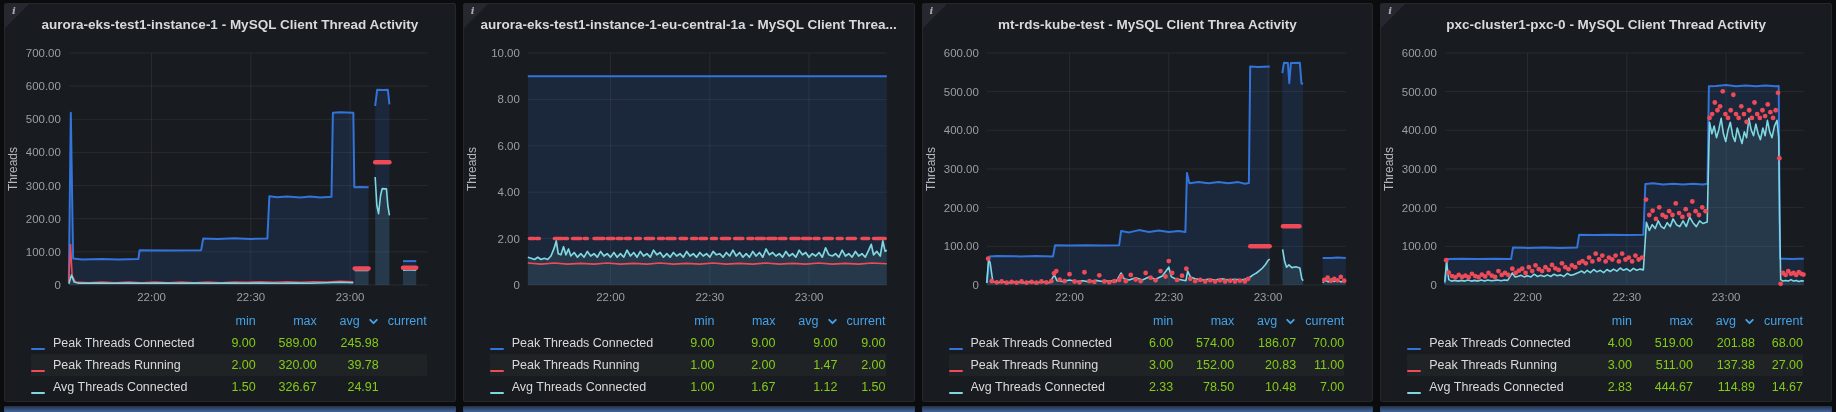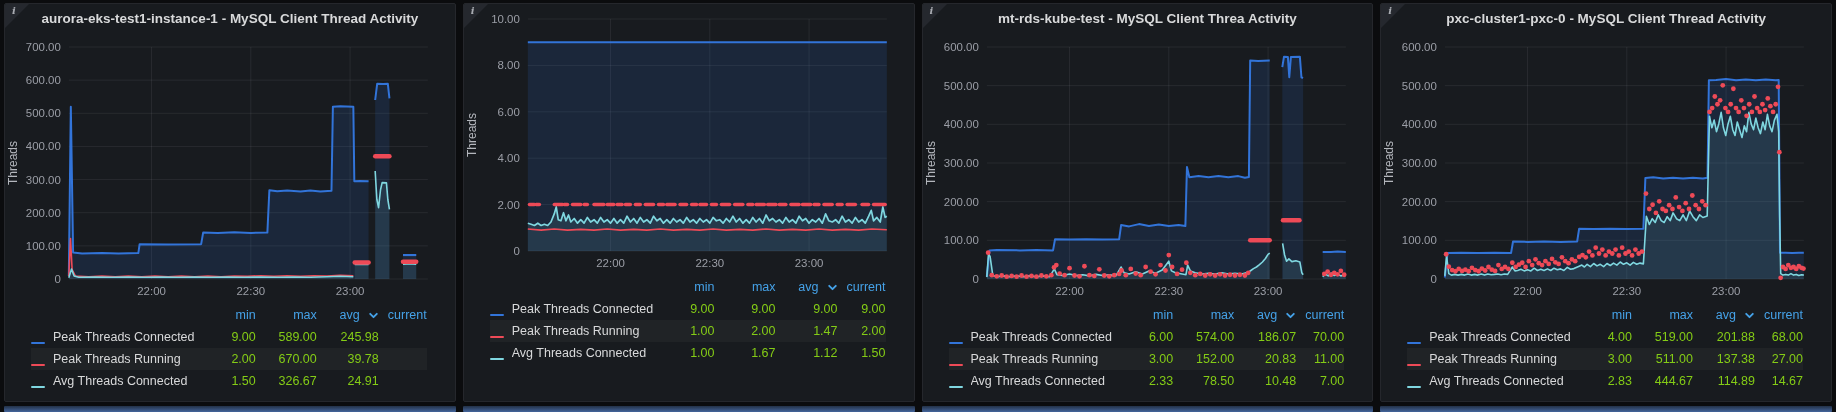--- a/index.html
+++ b/index.html
@@ -1,21 +1,21 @@
 <!DOCTYPE html>
 <html><head>
 <meta charset="utf-8">
 <style>
   html,body{margin:0;padding:0;background:#0b0c0e;font-family:"Liberation Sans",sans-serif;}
   .wrap{width:1836px;height:412px;overflow:hidden;background:#0b0c0e;}
   .row{display:flex;gap:7px;padding:3px 4px 0 4px;}
   .panel{position:relative;flex:1 1 0;height:399px;background:#181b1f;border:1px solid #25272c;border-radius:2px;box-sizing:border-box;overflow:hidden;}
   .info-corner{position:absolute;top:0;left:0;width:0;height:0;border-top:24px solid #25282e;border-right:24px solid transparent;}
   .info-i{position:absolute;top:1px;left:7px;font-family:"DejaVu Serif",serif;font-size:10px;font-weight:bold;font-style:italic;color:#a8abb1;z-index:2;}
-  .panel-title{margin:0;height:22px;padding-top:6px;text-align:center;font-size:13.5px;line-height:17px;font-weight:700;color:#d8d9da;white-space:nowrap;overflow:hidden;}
+  .panel-title{margin:0;height:22px;padding-top:12px;text-align:center;font-size:13.5px;line-height:17px;font-weight:700;color:#d8d9da;white-space:nowrap;overflow:hidden;}
   .plot{height:264px;}
   .plot svg{display:block;width:100%;height:264px;}
   .legend{margin-top:8px;padding:0 28px 0 26px;font-size:12.5px;color:#d8d9da;}
   .lg-head,.lg-row{display:flex;align-items:center;height:22px;}
   .lg-name{flex:1 1 auto;display:flex;align-items:flex-end;min-width:0;}
   .lg-col{flex:none;text-align:right;}
   .col-min{width:60px;}
   .col-max{width:61px;}
   .col-avg{width:62px;}
   .col-cur{width:48px;}
@@ -107,40 +107,41 @@
           <span class="lg-col col-max lg-val">589.00</span>
           <span class="lg-col col-avg lg-val">245.98</span>
           <span class="lg-col col-cur lg-val"></span>
         </div>
         <div class="lg-row striped">
           <span class="lg-name">
               <i class="swatch" style="background: rgb(238, 74, 87);"></i>
               <span class="lg-label">Peak Threads Running</span>
             </span>
           <span class="lg-col col-min lg-val">2.00</span>
-          <span class="lg-col col-max lg-val">670.00</span>
+          <span class="lg-col col-max lg-val">320.00</span>
           <span class="lg-col col-avg lg-val">39.78</span>
           <span class="lg-col col-cur lg-val"></span>
         </div>
         <div class="lg-row">
           <span class="lg-name">
               <i class="swatch" style="background: rgb(127, 215, 224);"></i>
               <span class="lg-label">Avg Threads Connected</span>
             </span>
           <span class="lg-col col-min lg-val">1.50</span>
           <span class="lg-col col-max lg-val">326.67</span>
           <span class="lg-col col-avg lg-val">24.91</span>
           <span class="lg-col col-cur lg-val"></span>
         </div>
       </div>
     </section>
 
     <section class="panel">
       <div class="info-corner"></div>
       <span class="info-i">i</span>
+      <h2 class="panel-title">aurora-eks-test1-instance-1-eu-central-1a - MySQL Client Threa...</h2>
       <div class="plot">
           <svg viewBox="0 0 451 264" preserveAspectRatio="none">
             <line x1="64" x2="424" y1="247" y2="247" stroke="rgba(204,204,220,0.09)" stroke-width="1"></line>
             <text x="56" y="251" text-anchor="end" font-size="11.5" fill="#9b9ea6">0</text>
             <line x1="64" x2="424" y1="200.6" y2="200.6" stroke="rgba(204,204,220,0.09)" stroke-width="1"></line>
             <text x="56" y="204.6" text-anchor="end" font-size="11.5" fill="#9b9ea6">2.00</text>
             <line x1="64" x2="424" y1="154.2" y2="154.2" stroke="rgba(204,204,220,0.09)" stroke-width="1"></line>
             <text x="56" y="158.2" text-anchor="end" font-size="11.5" fill="#9b9ea6">4.00</text>
             <line x1="64" x2="424" y1="107.80000000000001" y2="107.80000000000001" stroke="rgba(204,204,220,0.09)" stroke-width="1"></line>
             <text x="56" y="111.80000000000001" text-anchor="end" font-size="11.5" fill="#9b9ea6">6.00</text>

